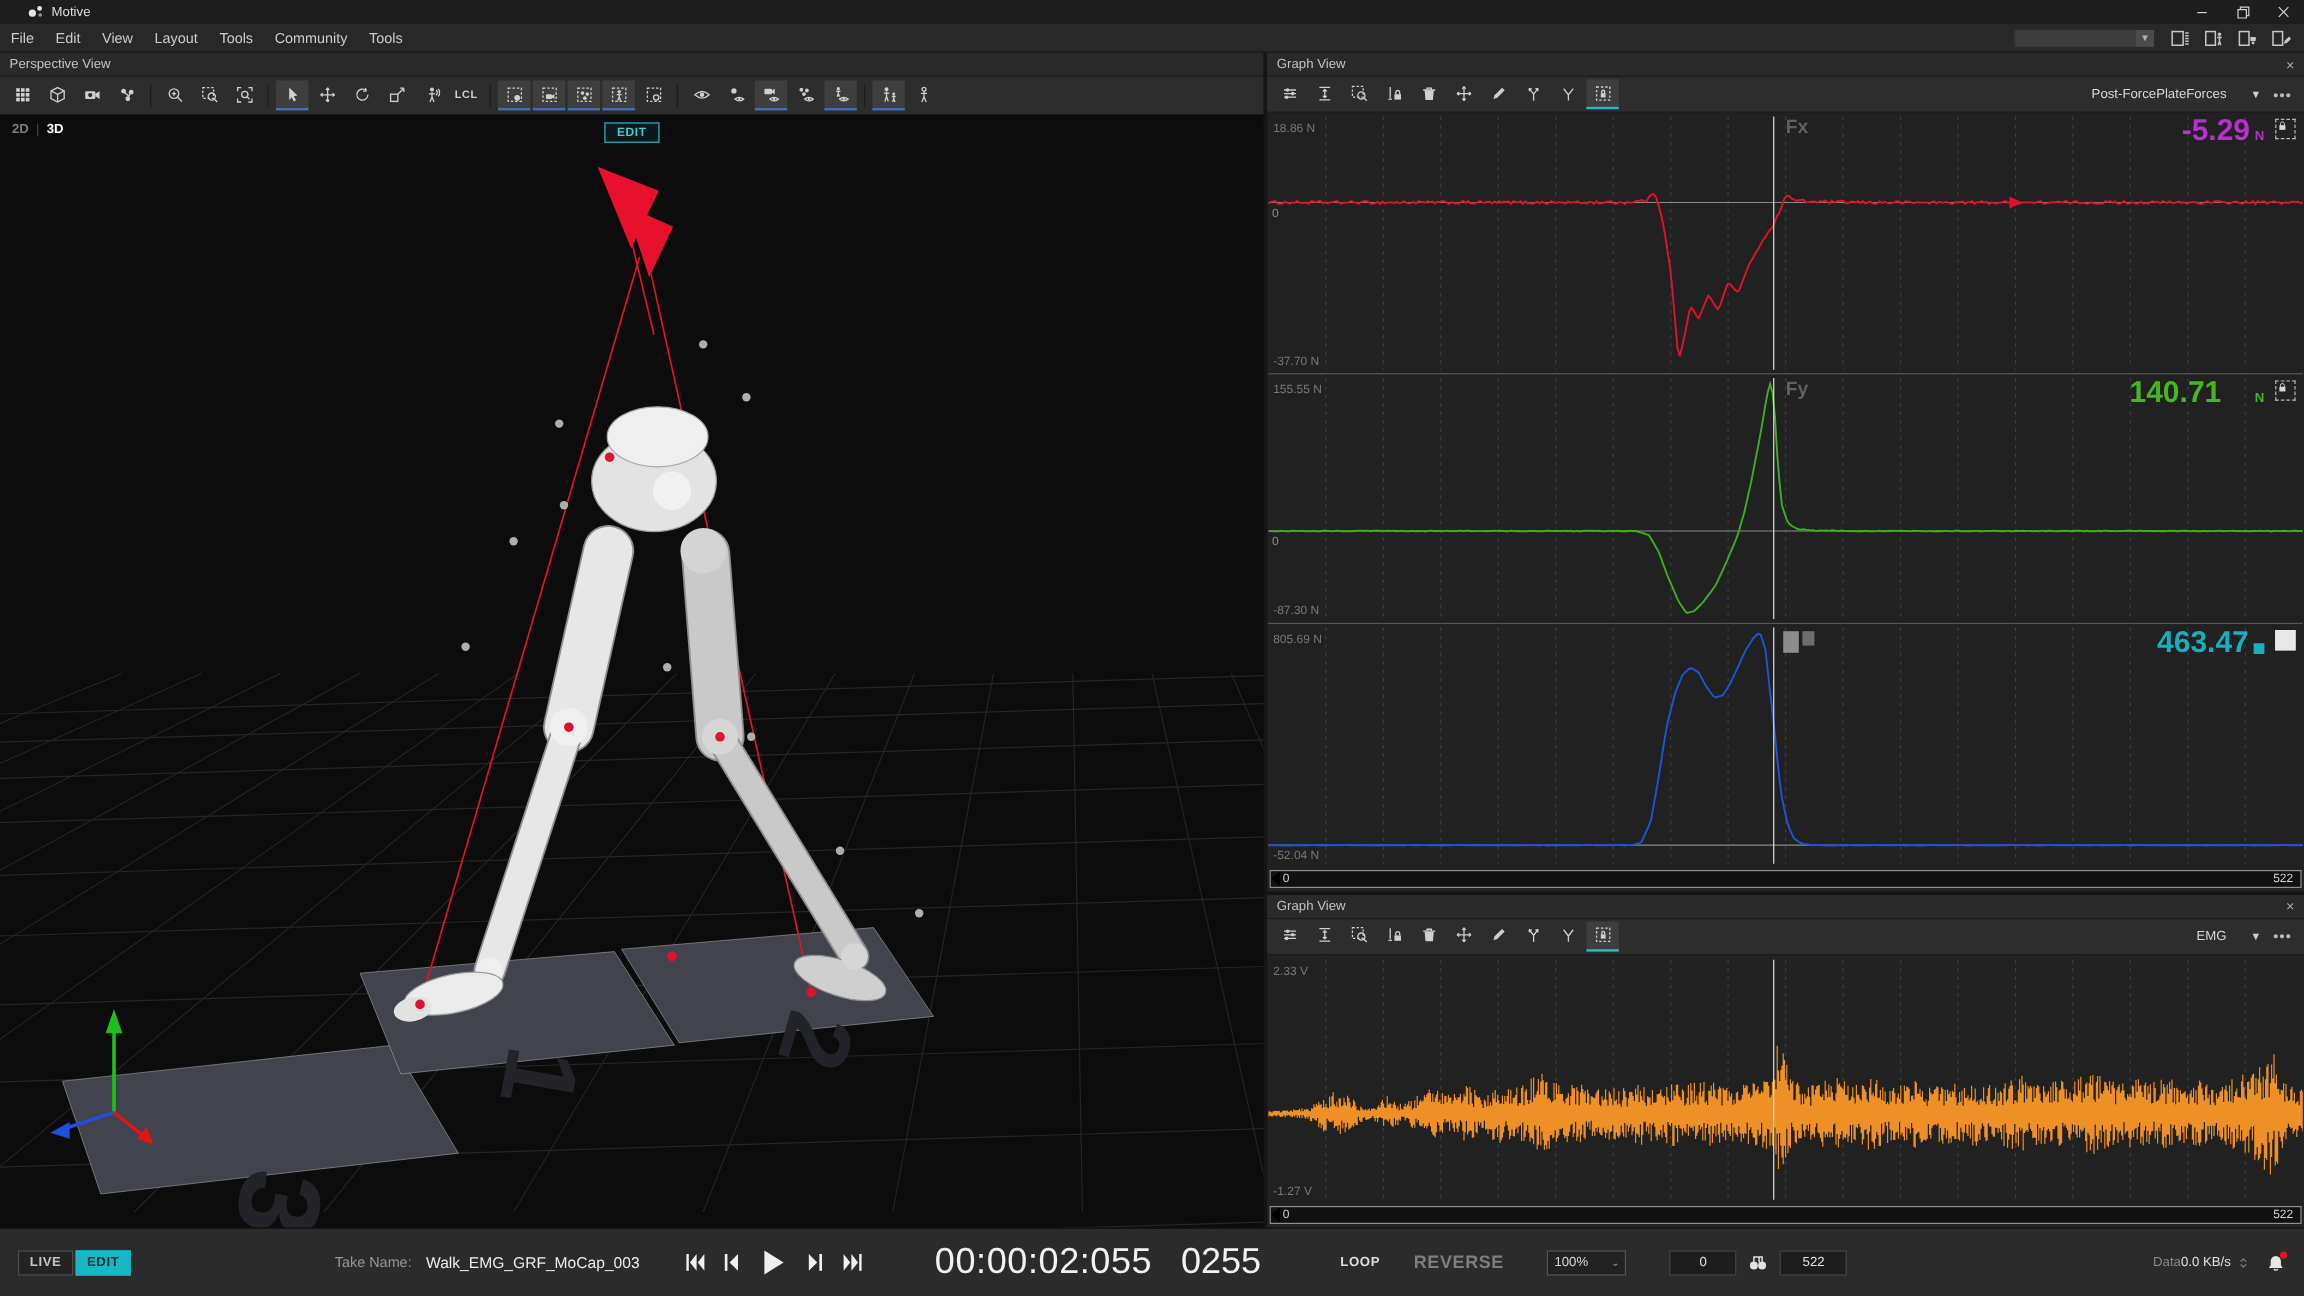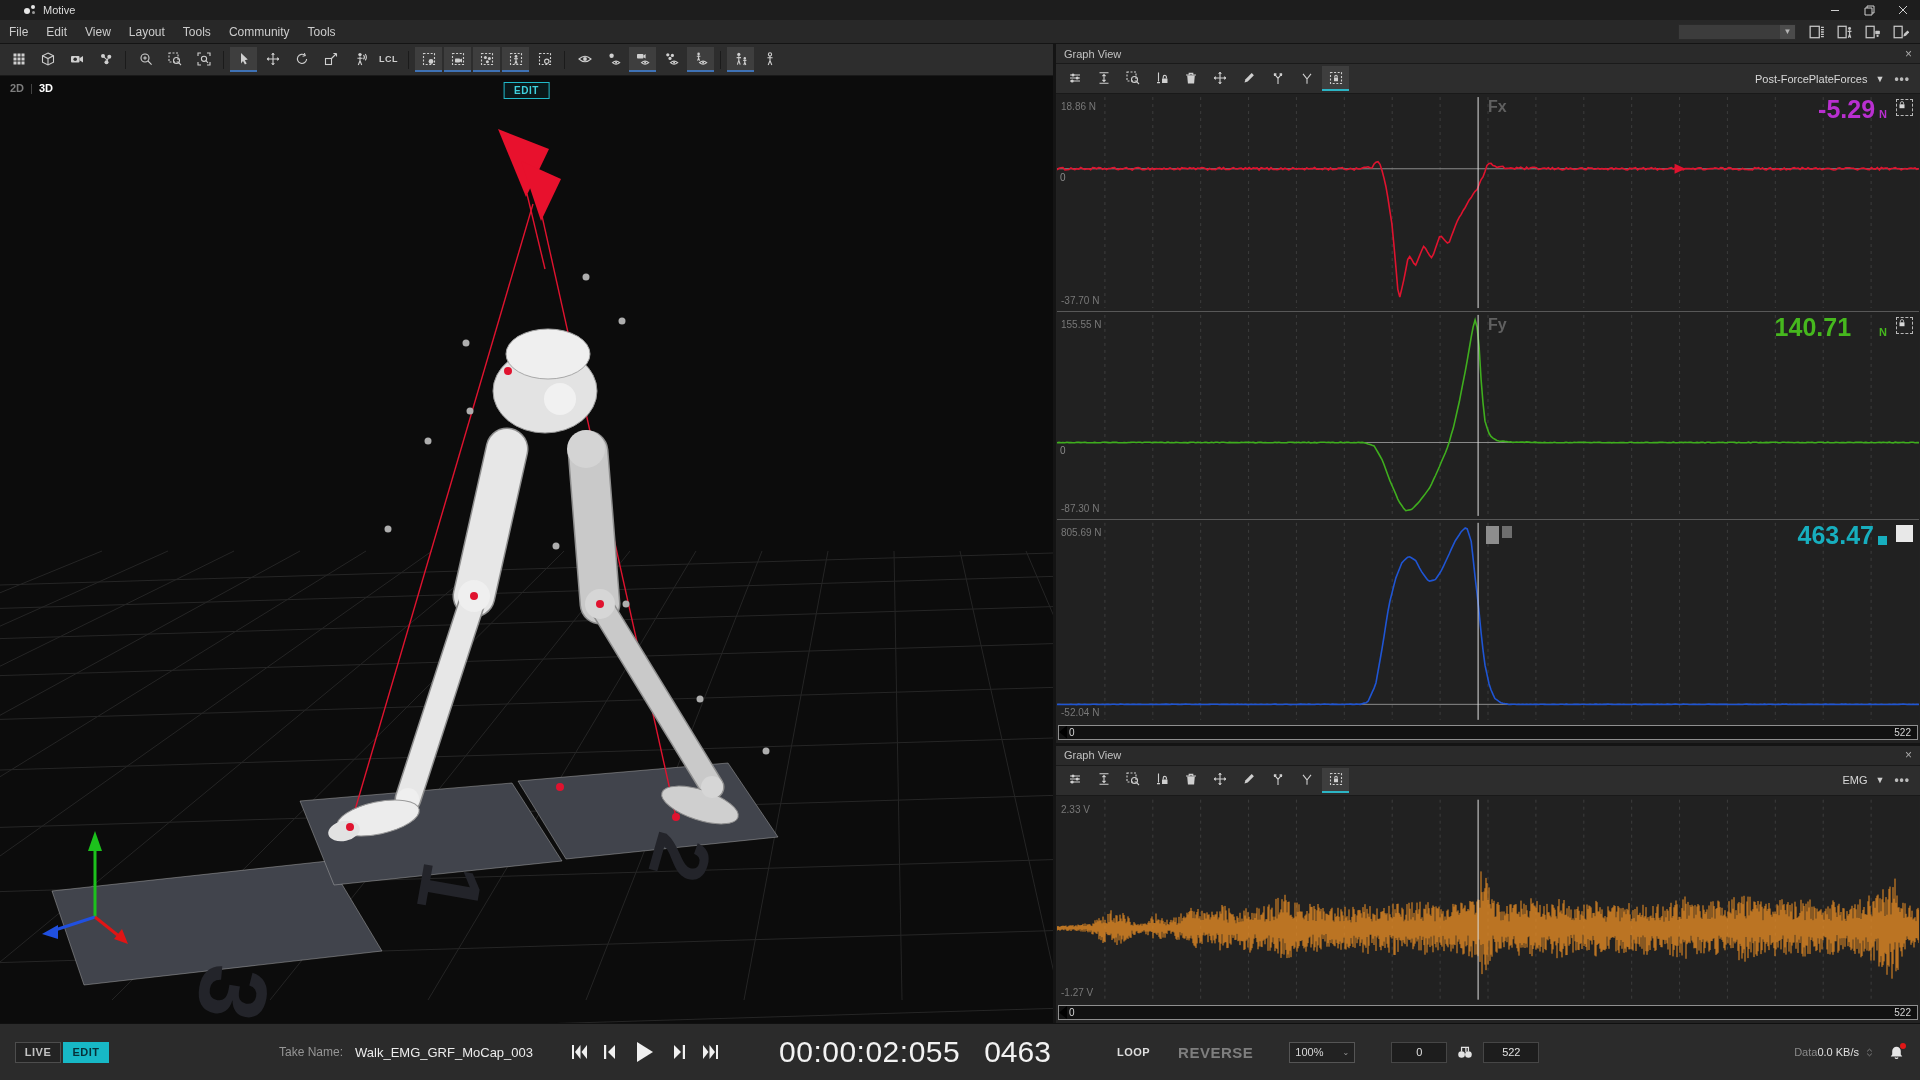--- a/index.html
+++ b/index.html
@@ -53,21 +53,21 @@
     background:rgba(10,34,38,.55); font-size:10px; font-weight:bold; padding:2px 10px; letter-spacing:.5px; }
 
   
   #v-splitter { width:3px; background:#141414; flex:none; }
   #right-col { flex:1; display:flex; flex-direction:column; min-width:0; }
   .panel { background:#222; display:flex; flex-direction:column; min-height:0; }
   #graph-top { flex:680; }
   .h-splitter { height:3px; background:#141414; flex:none; }
   #graph-emg { flex:270; }
 
-  .selector { margin-left:auto; display:flex; align-items:center; gap:8px; color:#d8d8d8; font-size:11px; }
+  .selector { margin-left:auto; display:flex; align-items:center; gap:20px; color:#d8d8d8; font-size:11px; }
   .selector .sel-caret { color:#cfcfcf; font-size:9px; }
   .selector-dots { color:#bbbbbb; font-size:12px; letter-spacing:1px; margin:0 6px 0 10px; font-weight:bold; }
 
   .charts { flex:1; display:flex; flex-direction:column; min-height:0; padding:0 1px; }
   .chart { position:relative; min-height:0; background:#212121; }
   .chart + .chart { border-top:1px solid #585858; }
   .chart svg { position:absolute; inset:0; }
   .chart-name { position:absolute; top:4px; font-size:16px; color:#606060; font-weight:bold; }
   .chart-value { position:absolute; right:32px; top:1px; font-size:25px; font-weight:bold; display:flex; align-items:baseline; gap:4px; }
   .chart-value .u { font-size:11px; }
@@ -197,20 +197,23 @@
               <path d="M9 11l.7-2.4 3-3 1.6 1.6-3 3Z" fill="currentColor"></path>
             </svg>
           </div>
         </div>
     </div>
   </div>
 
   <div id="main">
 
     <div id="left-panel">
+      <div class="panel-header">
+        <span class="panel-title">Perspective View</span>
+      </div>
       <div id="vp-toolbar" class="toolbar">
           <div class="tb-btn">
             <svg class="icsvg" width="14" height="14" viewBox="0 0 14 14">
               <rect x="1.5" y="1.5" width="3" height="3" fill="currentColor"></rect>
               <rect x="5.5" y="1.5" width="3" height="3" fill="currentColor"></rect>
               <rect x="9.5" y="1.5" width="3" height="3" fill="currentColor"></rect>
               <rect x="1.5" y="5.5" width="3" height="3" fill="currentColor"></rect>
               <rect x="5.5" y="5.5" width="3" height="3" fill="currentColor"></rect>
               <rect x="9.5" y="5.5" width="3" height="3" fill="currentColor"></rect>
               <rect x="1.5" y="9.5" width="3" height="3" fill="currentColor"></rect>
@@ -840,21 +843,21 @@
         </div>
         <div class="tr-btn">
           <svg class="icsvg" width="17" height="17" viewBox="0 0 17 17">
             <rect x="14" y="1" width="2" height="14" fill="currentColor"></rect>
             <path d="M7.5 1 13 8l-5.5 7Z" fill="currentColor"></path>
             <path d="M1 1l5.5 7L1 15Z" fill="currentColor"></path>
           </svg>
         </div>
       </div>
     <span id="timecode">00:00:02:055</span>
-    <span id="framenum">0463</span>
+    <span id="framenum">0255</span>
     <span id="loop-label">LOOP</span>
     <span id="reverse-label">REVERSE</span>
     <div id="speed-box">
       <span>100%</span>
       <span class="cc">⌄</span>
     </div>
     <div id="startframe-box" class="frame-box">0</div>
     <span id="binoc">
         <svg class="icsvg" width="16" height="16" viewBox="0 0 14 14">
           <circle cx="4" cy="9.2" r="2.9" fill="currentColor"></circle>

